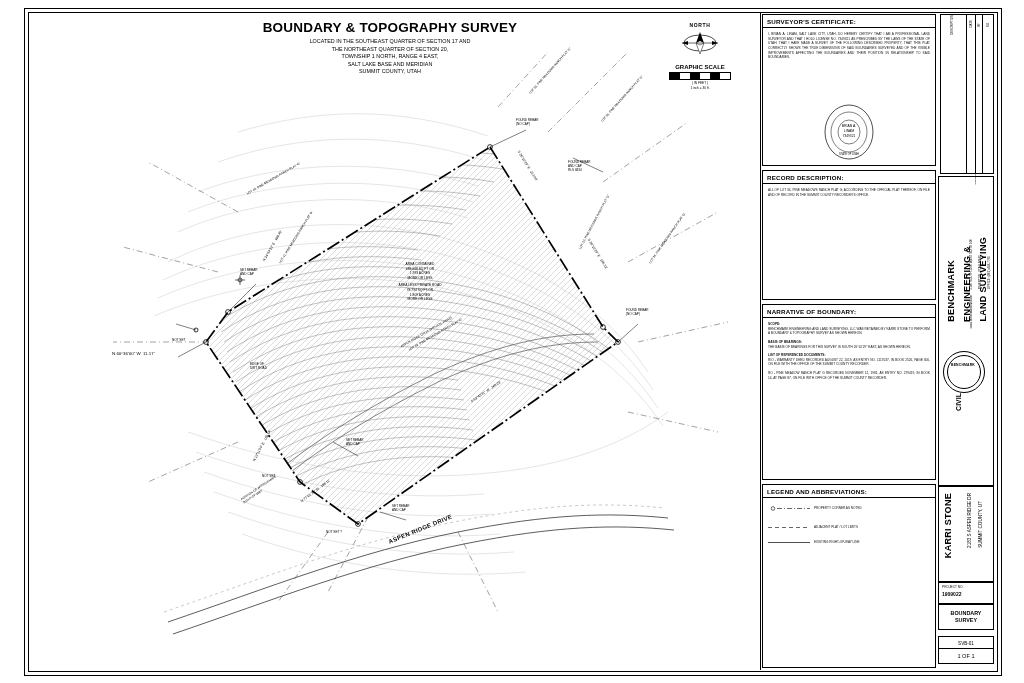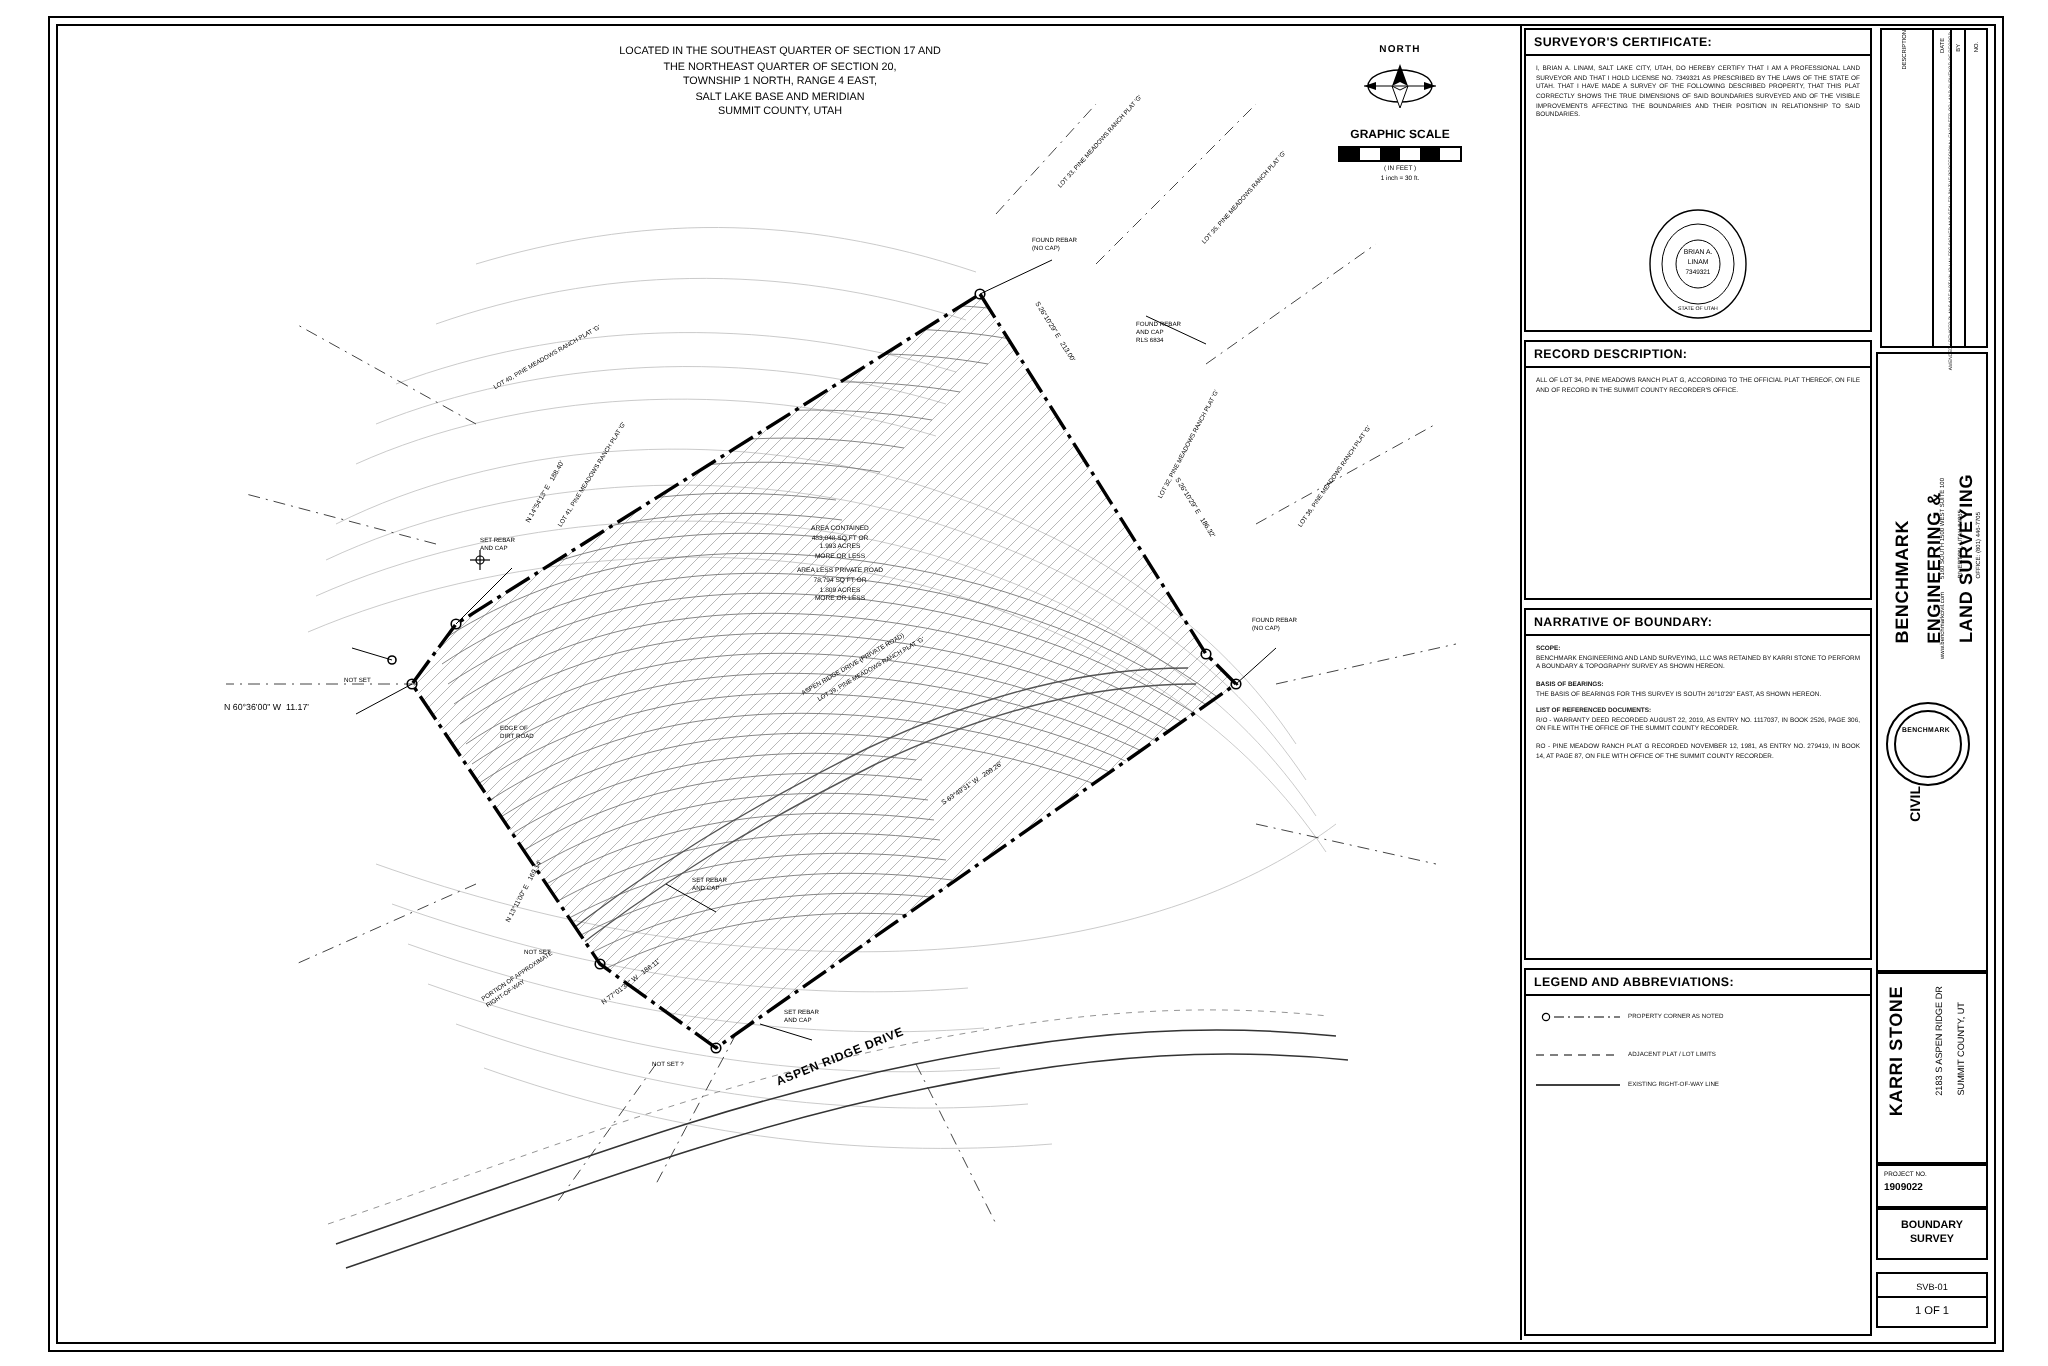--- a/index.html
+++ b/index.html
@@ -70,20 +70,21 @@
 </style>
 </head>
 <body>
 
 <div id="sheet">
 
   <div class="border-outer"></div>
   <div class="border-inner"></div>
 
   <div class="titletext">
+    <div class="t1">BOUNDARY &amp; TOPOGRAPHY SURVEY</div>
     <div class="t2">
       <div>LOCATED IN THE SOUTHEAST QUARTER OF SECTION 17 AND</div>
       <div>THE NORTHEAST QUARTER OF SECTION 20,</div>
       <div>TOWNSHIP 1 NORTH, RANGE 4 EAST,</div>
       <div>SALT LAKE BASE AND MERIDIAN</div>
       <div>SUMMIT COUNTY, UTAH</div>
     </div>
   </div>
 
   <div class="northblk">

